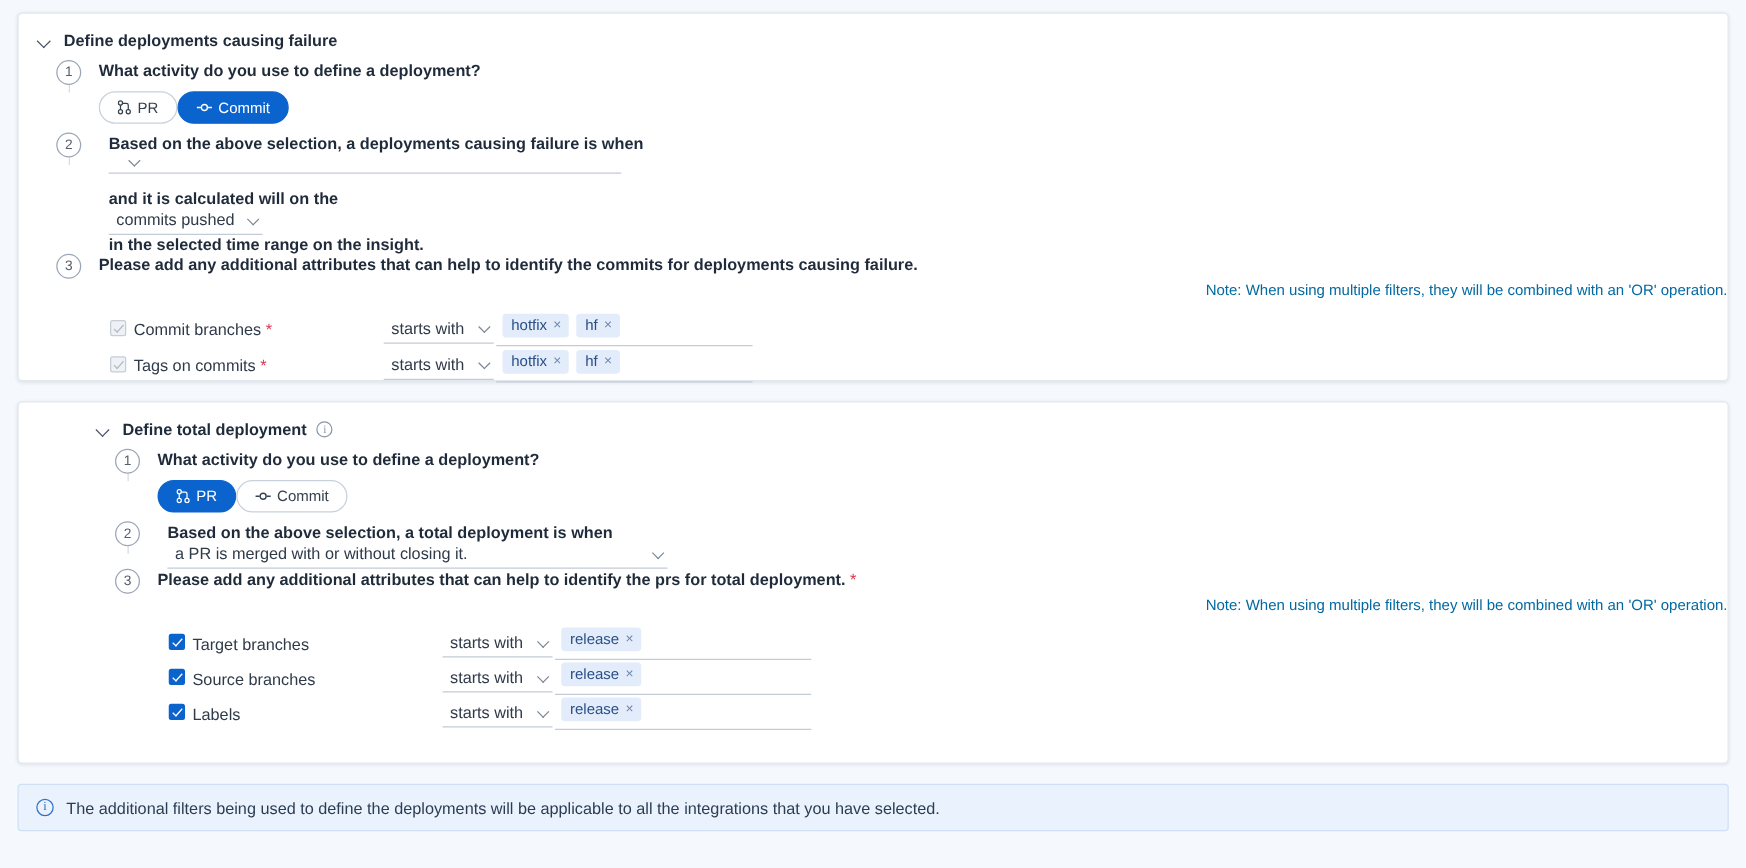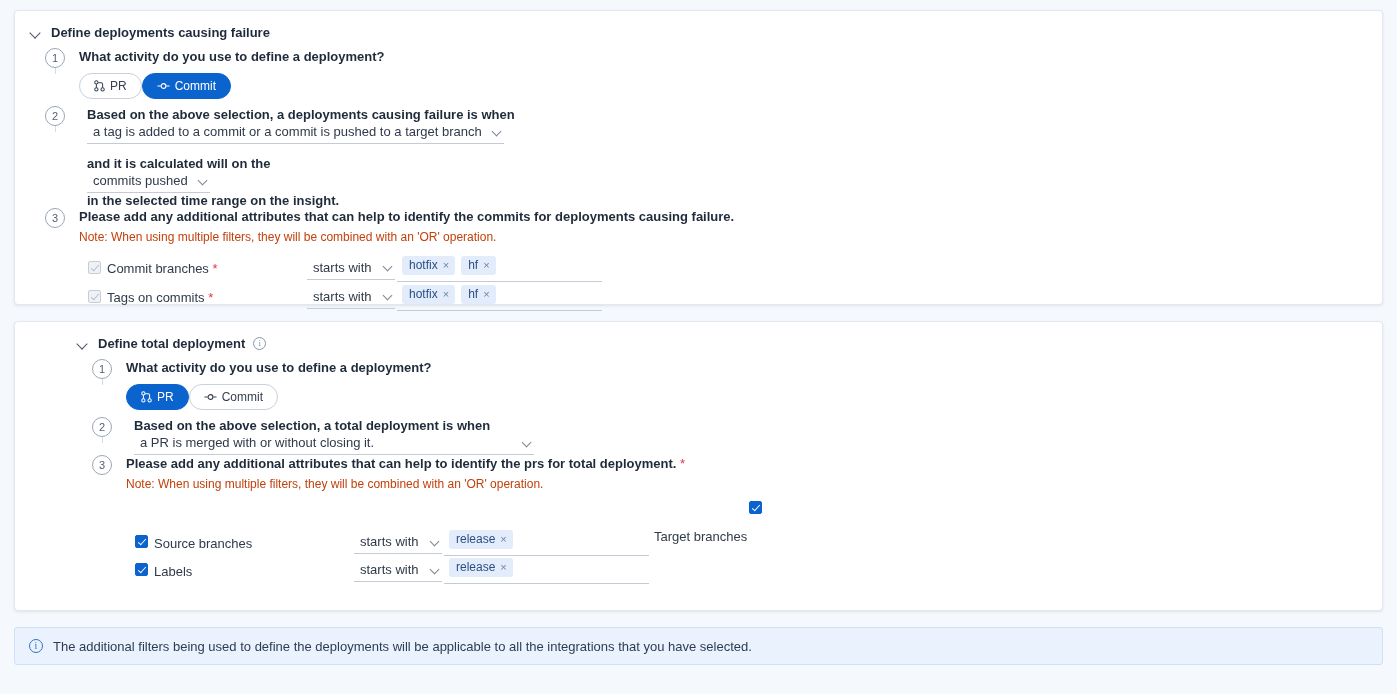--- a/index.html
+++ b/index.html
@@ -94,21 +94,21 @@
   }
   .sel-caret::after {
     content: "";
     position: absolute; left: 1px; top: 1px;
     width: 6px; height: 6px;
     border-right: 1.2px solid #7b8795;
     border-bottom: 1.2px solid #7b8795;
     transform: rotate(45deg);
   }
 
-  .note { color: #c2410c; font-size: 12px; margin-top: 6px; }
+  .note { color: #0369a1; font-size: 12px; margin-top: 6px; text-align: right; }
 
   .filters { margin-top: 10px; }
   .filter-row { display: flex; align-items: center; height: 29px; margin-bottom: 0px; }
   .fr-check { width: 28px; flex: 0 0 28px; padding-left: 9px; }
   .cbox {
     width: 13px; height: 13px; border-radius: 2px;
     border: 1px solid #b6c0cc; background: #fff;
     display: inline-block; position: relative;
   }
   .cbox.checked { background: #0b63ce; border-color: #0b63ce; }
@@ -205,21 +205,20 @@
 
       <div class="step" style="min-height:62px;">
         <div class="step-num-wrap">
           <div class="step-num">2</div>
           <div class="vline"></div>
         </div>
         <div class="step-body">
           <div class="inline-row">
             <span class="label-inline">Based on the above selection, a deployments causing failure is when</span>
             <span class="select-underline" style="min-width:410px; margin-left:8px;">
-              <span>a tag is added to a commit or a commit is pushed to a target branch</span>
               <span class="sel-caret"></span>
             </span>
           </div>
           <div class="inline-row" style="margin-top:12px;">
             <span class="label-inline">and it is calculated will on the</span>
             <span class="select-underline" style="min-width:110px; margin-left:8px;">
               <span>commits pushed</span>
               <span class="sel-caret"></span>
             </span>
             <span class="label-inline" style="margin-left:8px;">in the selected time range on the insight.</span>
@@ -356,21 +355,21 @@
           <div class="step-num">3</div>
         </div>
         <div class="step-body">
           <div>
             <span class="q-text">Please add any additional attributes that can help to identify the prs for total deployment.</span>
             <span class="req">*</span>
           </div>
           <div class="note">Note: When using multiple filters, they will be combined with an 'OR' operation.</div>
 
           <div class="filters">
-            <div class="filter-row" style="height:28px;flex-direction:column;">
+            <div class="filter-row" style="height:28px;">
               <div class="fr-check">
                 <span class="cbox checked"></span>
               </div>
               <div class="fr-label">
                 <span>Target branches</span>
               </div>
               <div class="fr-op">
                 <span class="select-underline">
                   <span>starts with</span>
                   <span class="sel-caret"></span>

